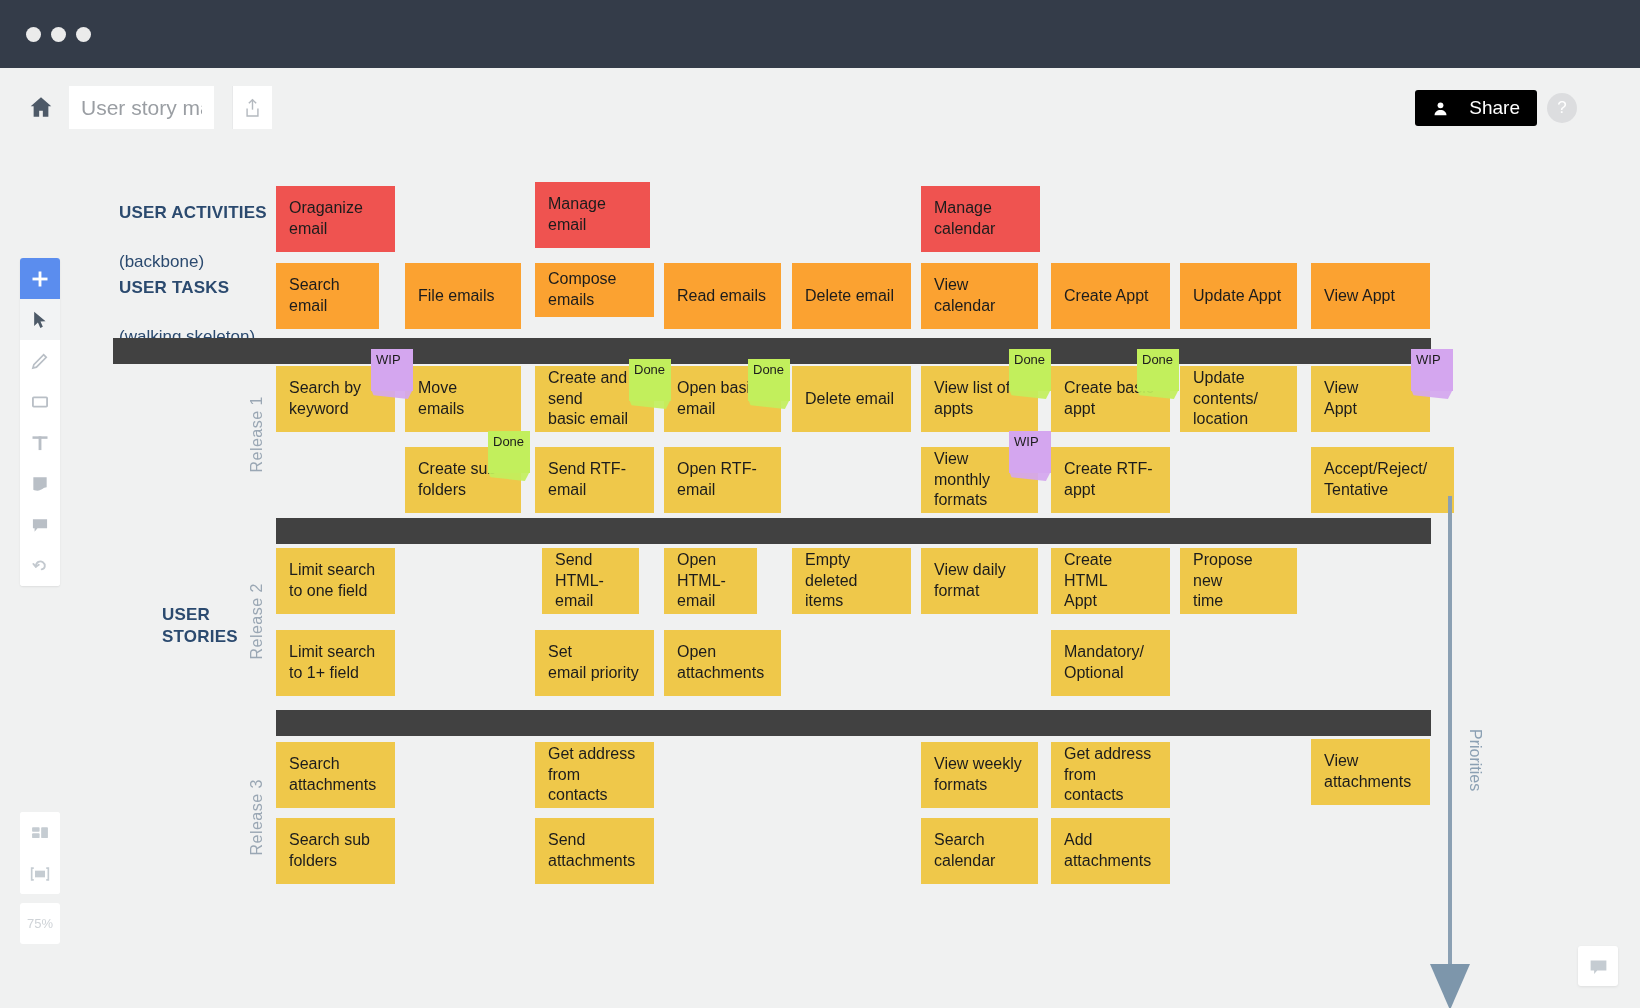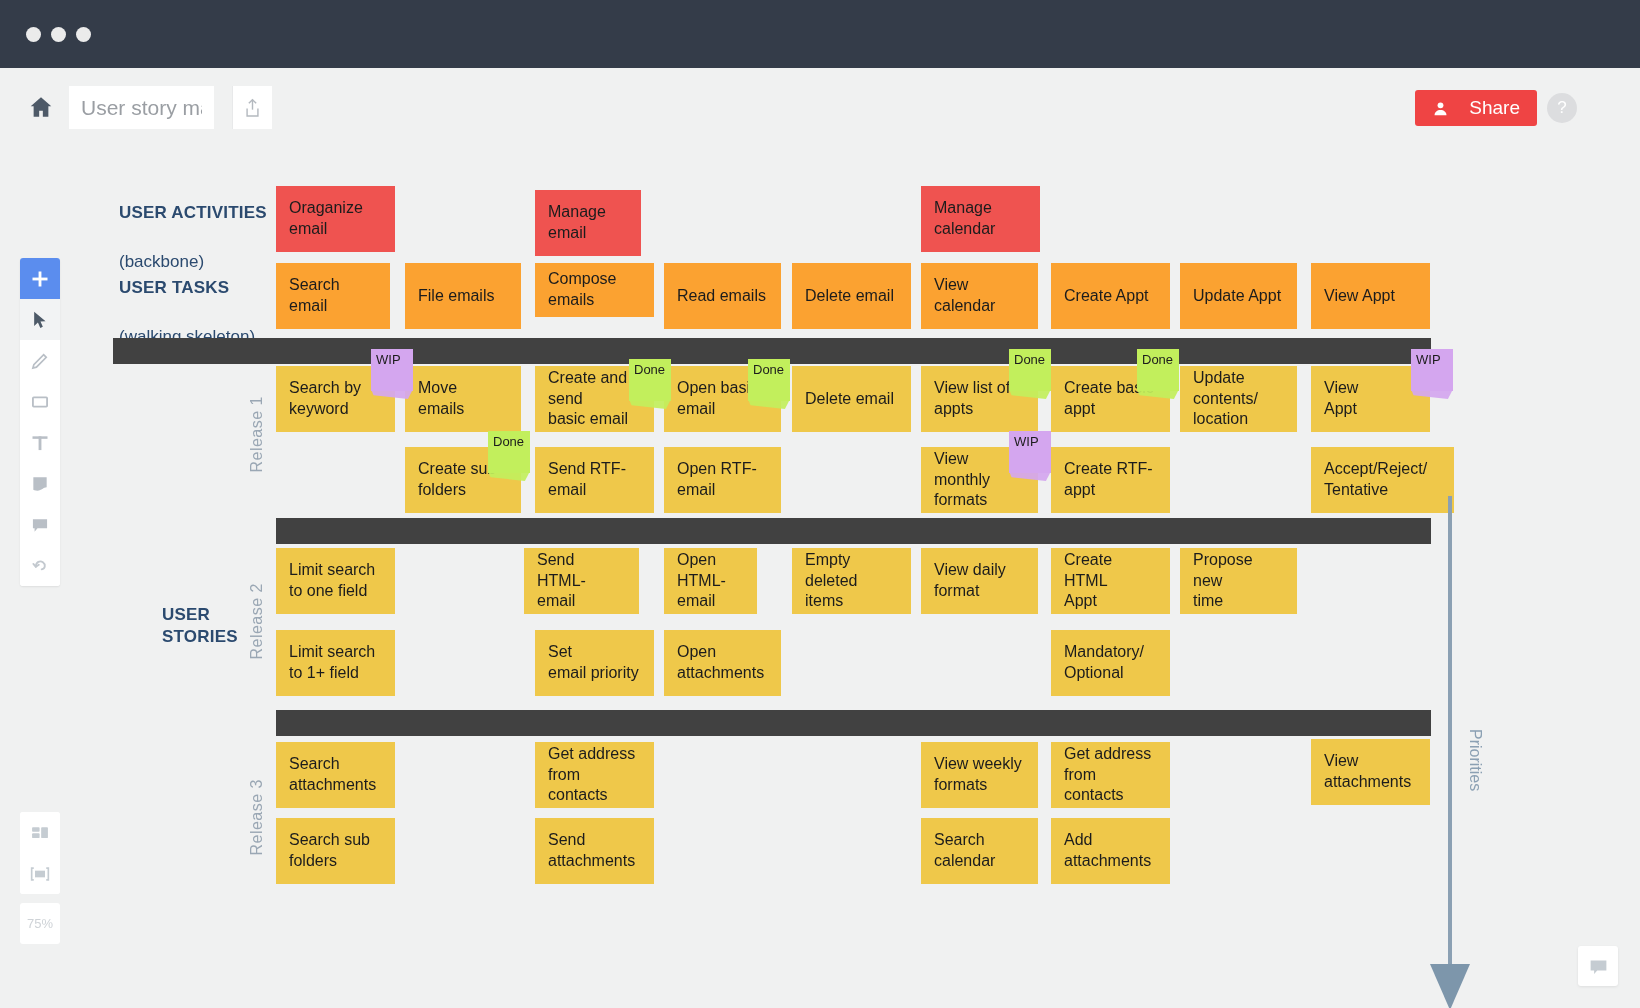--- a/index.html
+++ b/index.html
@@ -41,21 +41,21 @@
   #title-field::placeholder { color: #9a9ea3; }
 
   #share-file-btn {
     position: absolute; left: 232px; top: 18px; width: 40px; height: 43px;
     background: #fff; display: flex; align-items: center; justify-content: center;
     border-left: 1px solid #e8e9ea; cursor: pointer;
   }
 
   #share-btn {
     position: absolute; right: 103px; top: 22px; height: 36px;
-    background: #ef4444; color: #fff; border: none; border-radius: 3px;
+    background: #000000; color: #fff; border: none; border-radius: 3px;
     display: flex; align-items: center; gap: 20px; padding: 0 17px;
     font-family: "Liberation Sans", sans-serif; font-size: 19px; cursor: pointer;
   }
   #help-btn {
     position: absolute; right: 63px; top: 25px; width: 30px; height: 30px;
     border-radius: 50%; background: #dcdddf; color: #fff;
     display: flex; align-items: center; justify-content: center;
     font-size: 17px; cursor: pointer;
   }
 
@@ -284,26 +284,26 @@
     <div class="release-label" style="left:248px; top:437px;">Release 2</div>
     <div class="release-label" style="left:248px; top:633px;">Release 3</div>
 
     <div id="dividers-layer">
         <div class="divider" style="left: 113px; top: 192px; width: 1318px; background: rgb(65, 65, 65);"></div>
         <div class="divider" style="left: 276px; top: 372px; width: 1155px; background: rgb(65, 65, 65);"></div>
         <div class="divider" style="left: 276px; top: 564px; width: 1155px; background: rgb(65, 65, 65);"></div>
       </div>
     <div id="activities-layer">
         <div class="card activity" style="left: 276px; top: 40px; width: 119px; height: 66px;"><span>Oraganize email</span></div>
-        <div class="card activity" style="left: 535px; top: 44px; width: 106px; height: 66px; align-items: center;"><span>Manage email</span></div>
+        <div class="card activity" style="left: 535px; top: 36px; width: 115px; height: 66px; align-items: center;"><span>Manage email</span></div>
         <div class="card activity" style="left: 921px; top: 40px; width: 119px; height: 66px;"><span>Manage
 calendar</span></div>
       </div>
     <div id="tasks-layer">
-        <div class="card task" style="left: 276px; top: 117px; width: 114px; height: 66px;"><span>Search email</span></div>
+        <div class="card task" style="left: 276px; top: 117px; width: 103px; height: 66px;"><span>Search email</span></div>
         <div class="card task" style="left: 405px; top: 117px; width: 116px; height: 66px;"><span>File emails</span></div>
         <div class="card task" style="left: 535px; top: 117px; width: 119px; height: 54px;"><span>Compose emails</span></div>
         <div class="card task" style="left: 664px; top: 117px; width: 117px; height: 66px;"><span>Read emails</span></div>
         <div class="card task" style="left: 792px; top: 117px; width: 119px; height: 66px;"><span>Delete email</span></div>
         <div class="card task" style="left: 921px; top: 117px; width: 117px; height: 66px;"><span>View calendar</span></div>
         <div class="card task" style="left: 1051px; top: 117px; width: 119px; height: 66px;"><span>Create Appt</span></div>
         <div class="card task" style="left: 1180px; top: 117px; width: 117px; height: 66px;"><span>Update Appt</span></div>
         <div class="card task" style="left: 1311px; top: 117px; width: 119px; height: 66px;"><span>View Appt</span></div>
       </div>
     <div id="stories-layer">
@@ -332,21 +332,21 @@
         <div class="card story" style="left: 664px; top: 301px; width: 117px; height: 66px;"><span>Open RTF-
 email</span></div>
         <div class="card story" style="left: 921px; top: 301px; width: 117px; height: 66px;"><span>View monthly
 formats</span></div>
         <div class="card story" style="left: 1051px; top: 301px; width: 119px; height: 66px;"><span>Create RTF-
 appt</span></div>
         <div class="card story" style="left: 1311px; top: 301px; width: 143px; height: 66px;"><span>Accept/Reject/
 Tentative</span></div>
         <div class="card story" style="left: 276px; top: 402px; width: 119px; height: 66px;"><span>Limit search
 to one field</span></div>
-        <div class="card story" style="left: 524px; top: 402px; width: 115px; height: 66px;"><span>Send HTML-
+        <div class="card story" style="left: 542px; top: 402px; width: 97px; height: 66px;"><span>Send HTML-
 email</span></div>
         <div class="card story" style="left: 664px; top: 402px; width: 93px; height: 66px;"><span>Open HTML-
 email</span></div>
         <div class="card story" style="left: 792px; top: 402px; width: 119px; height: 66px;"><span>Empty deleted
 items</span></div>
         <div class="card story" style="left: 921px; top: 402px; width: 117px; height: 66px;"><span>View daily
 format</span></div>
         <div class="card story" style="left: 1051px; top: 402px; width: 119px; height: 66px;"><span>Create HTML
 Appt</span></div>
         <div class="card story" style="left: 1180px; top: 402px; width: 117px; height: 66px;"><span>Propose new

